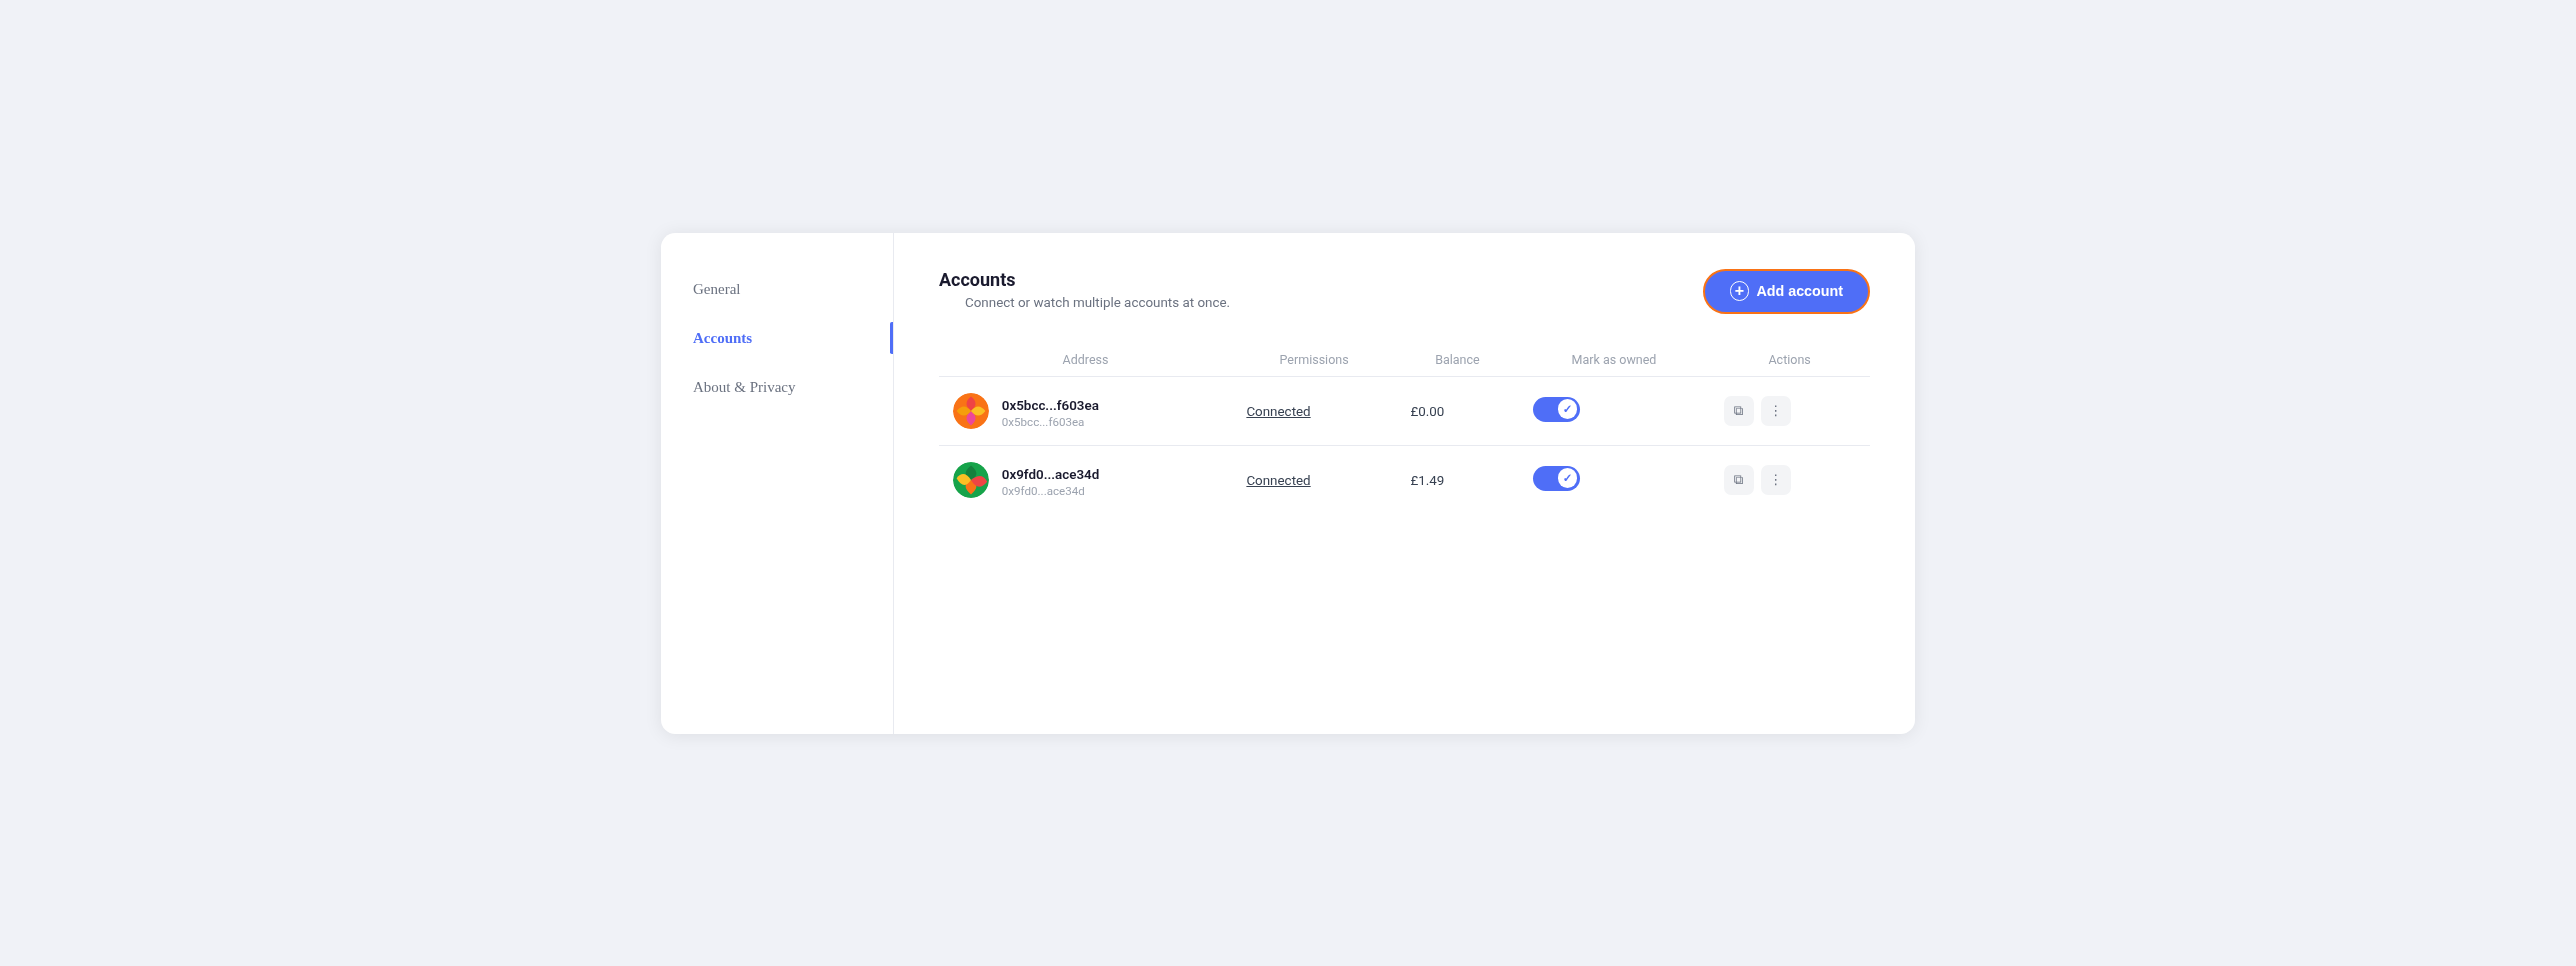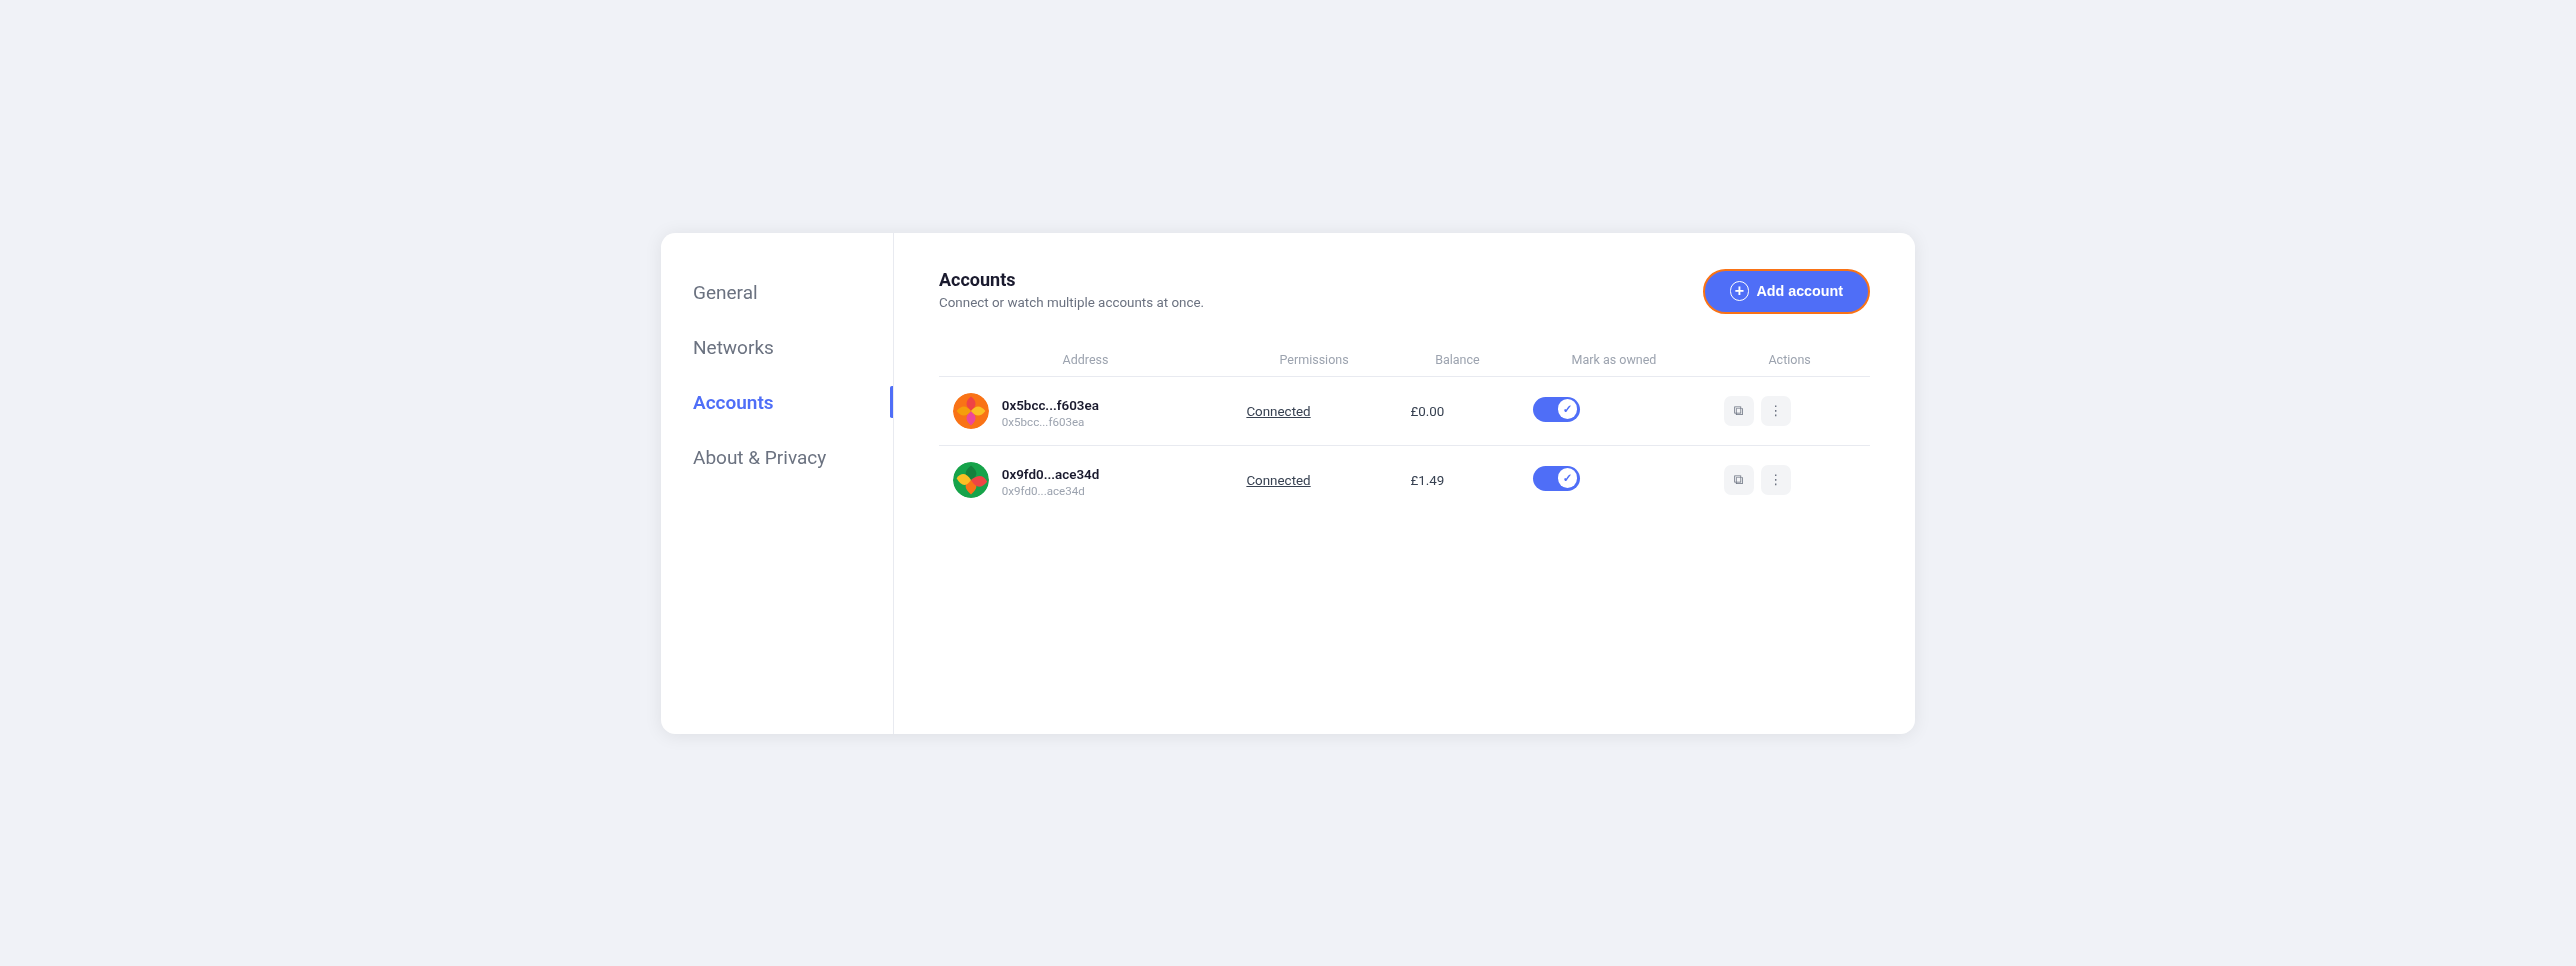--- a/index.html
+++ b/index.html
@@ -22,24 +22,25 @@
     }
     
     .sidebar {
       width: 233px;
       padding: 32px 0;
       border-right: 0.9px solid #e8eaf0;
       flex-shrink: 0;
     }
     .sidebar-item {
       padding: 16px 32px;
-      font-size: 19px;
+      font-size: 15px;
       color: #6b7280;
       cursor: pointer;
       position: relative;
+      font-family: Liberation Serif, serif;
     }
     .sidebar-item.active {
       color: #4f6ef7;
       font-weight: 600;
     }
     .sidebar-item.active::after {
       content: '';
       position: absolute;
       right: 0;
       top: 50%;
@@ -62,20 +63,21 @@
     }
     .header-text h1 {
       font-size: 18px;
       font-weight: 700;
       color: #1a1a2e;
       margin-bottom: 5.4px;
     }
     .header-text p {
       font-size: 13.4px;
       color: #6b7280;
+      margin-left: 26px;
     }
     .add-account-btn {
       display: flex;
       align-items: center;
       gap: 7.2px;
       padding: 10.7px 25px;
       border-radius: 45px;
       border: 2.7px solid #f97316;
       background: #4f6ef7;
       color: #ffffff;
@@ -203,23 +205,20 @@
     }
   </style>
 </head>
 <body>
 
 <div class="container">
 
   <nav class="sidebar">
     <div class="sidebar-item">
       <span>General</span>
-    </div>
-    <div class="sidebar-item">
-      <span>Networks</span>
     </div>
     <div class="sidebar-item active">
       <span>Accounts</span>
     </div>
     <div class="sidebar-item">
       <span>About &amp; Privacy</span>
     </div>
   </nav>
 
   <main class="main">

